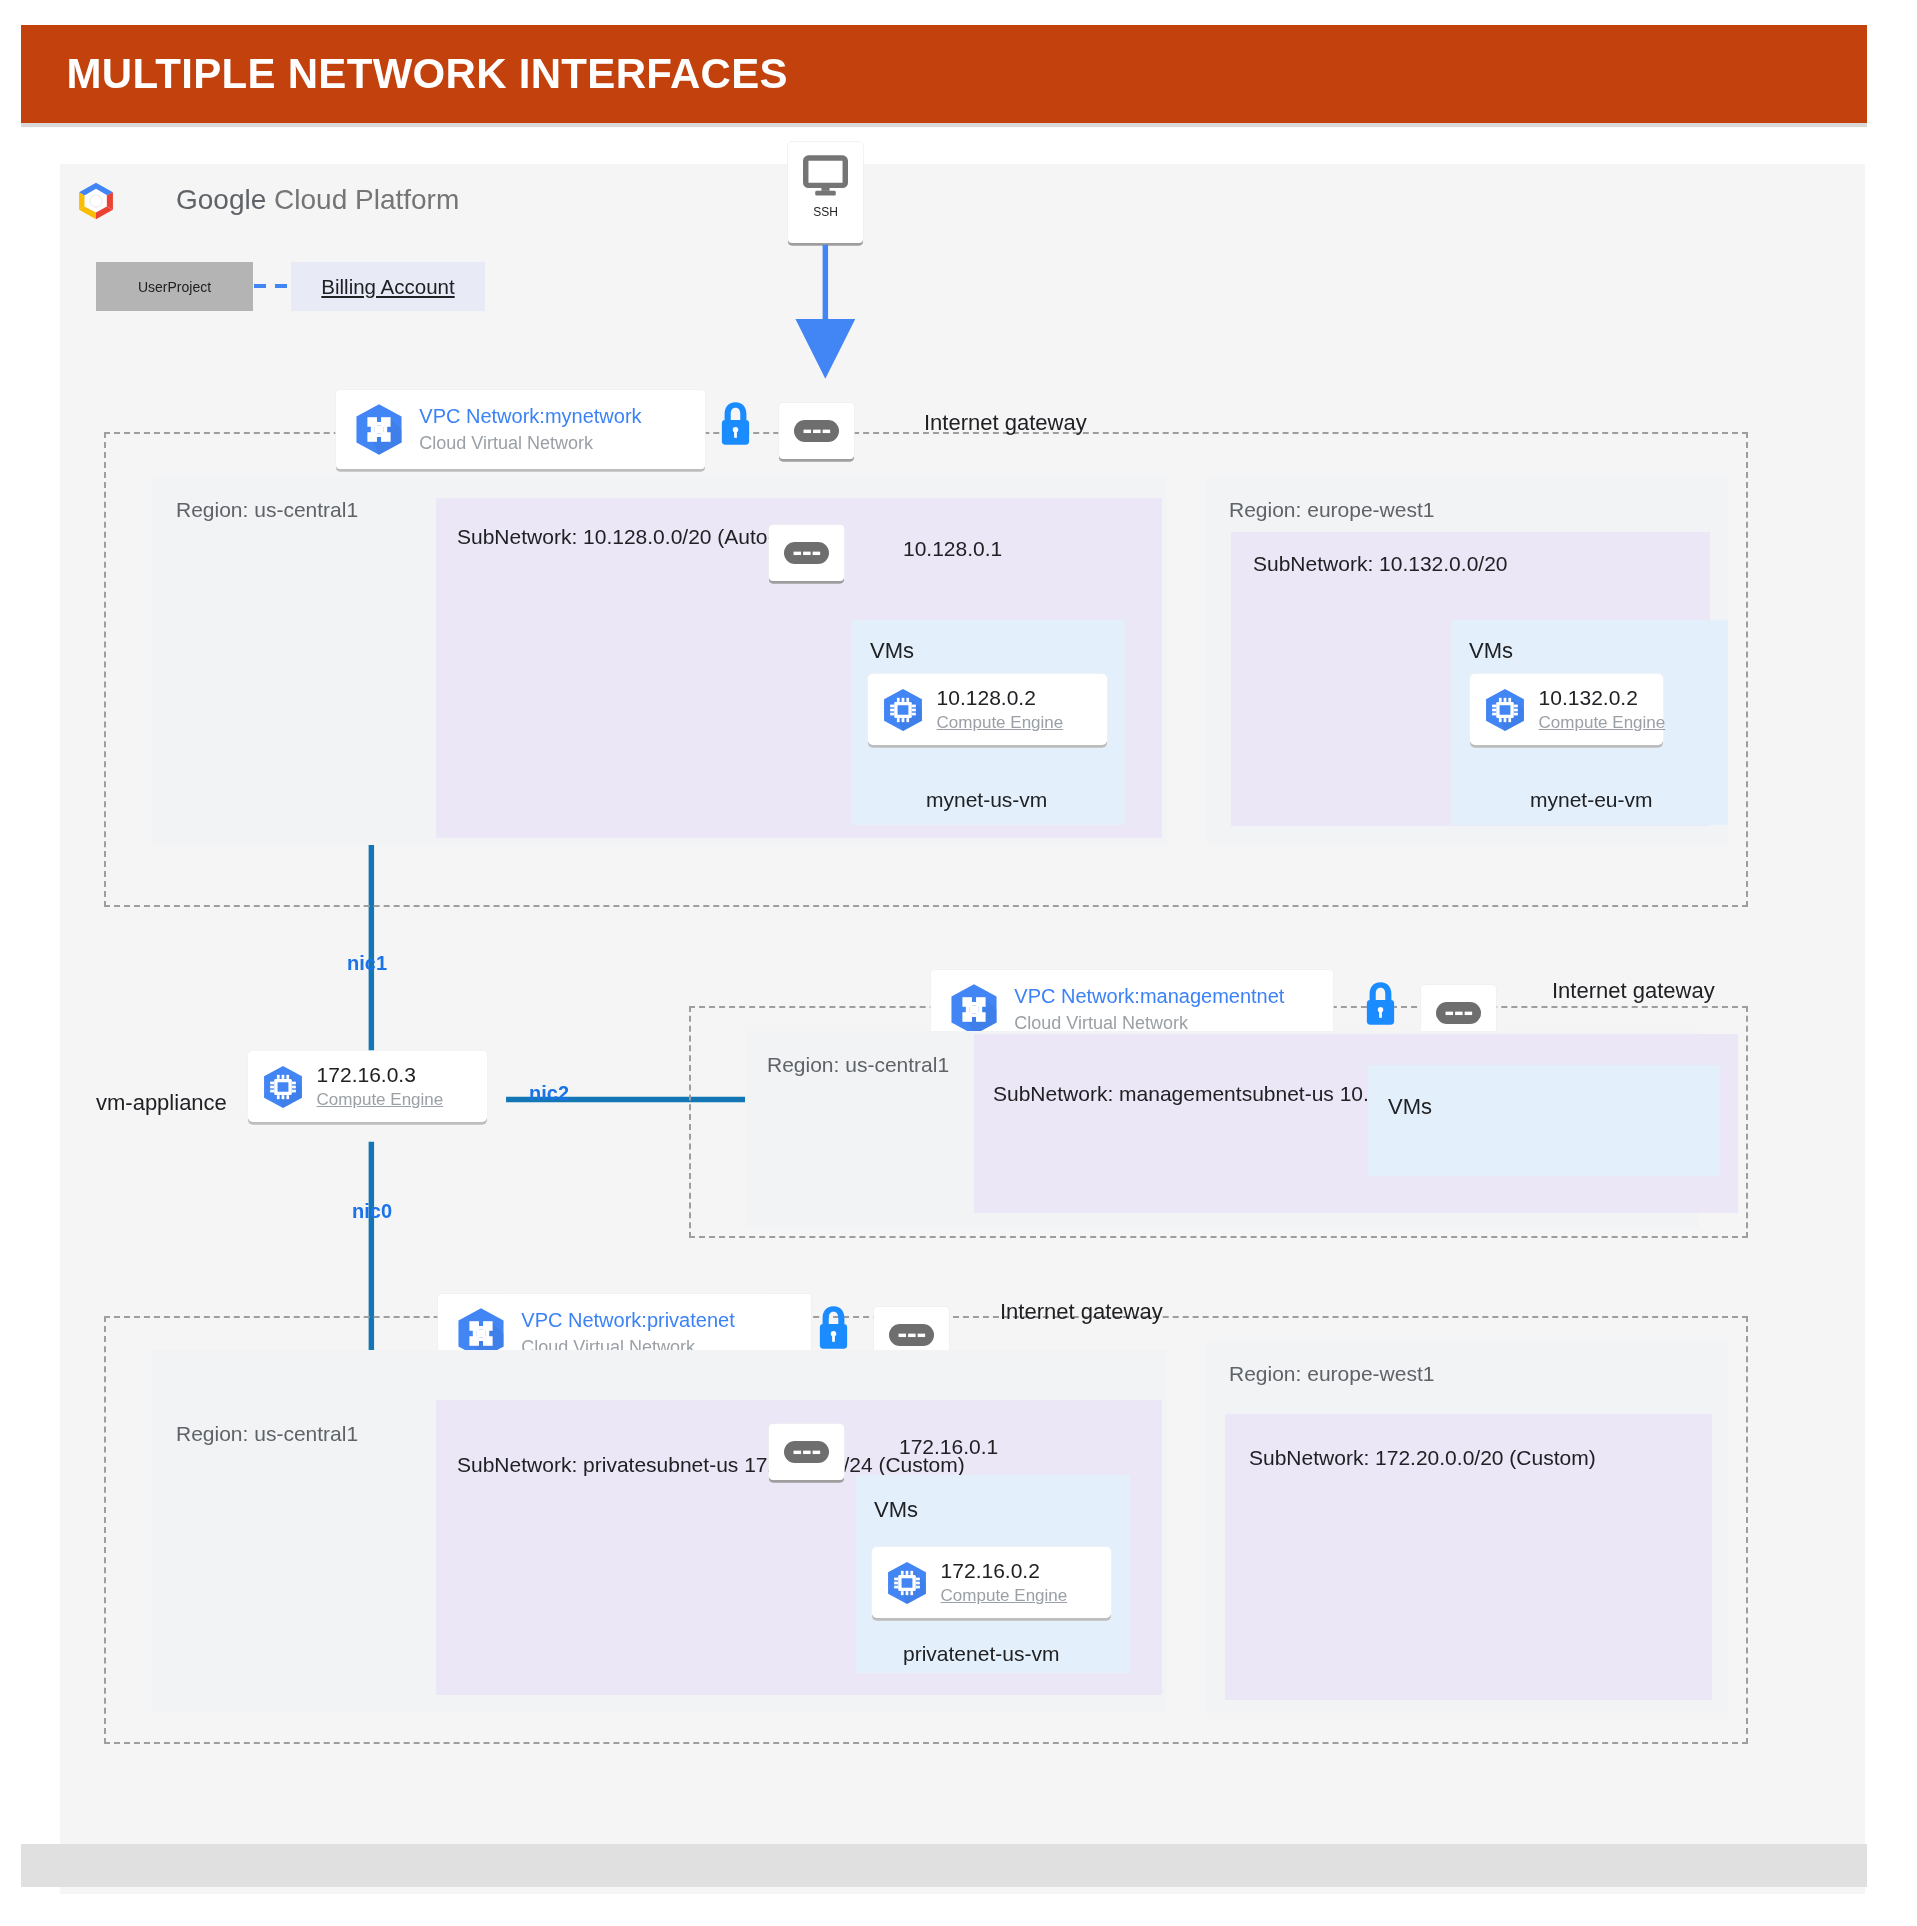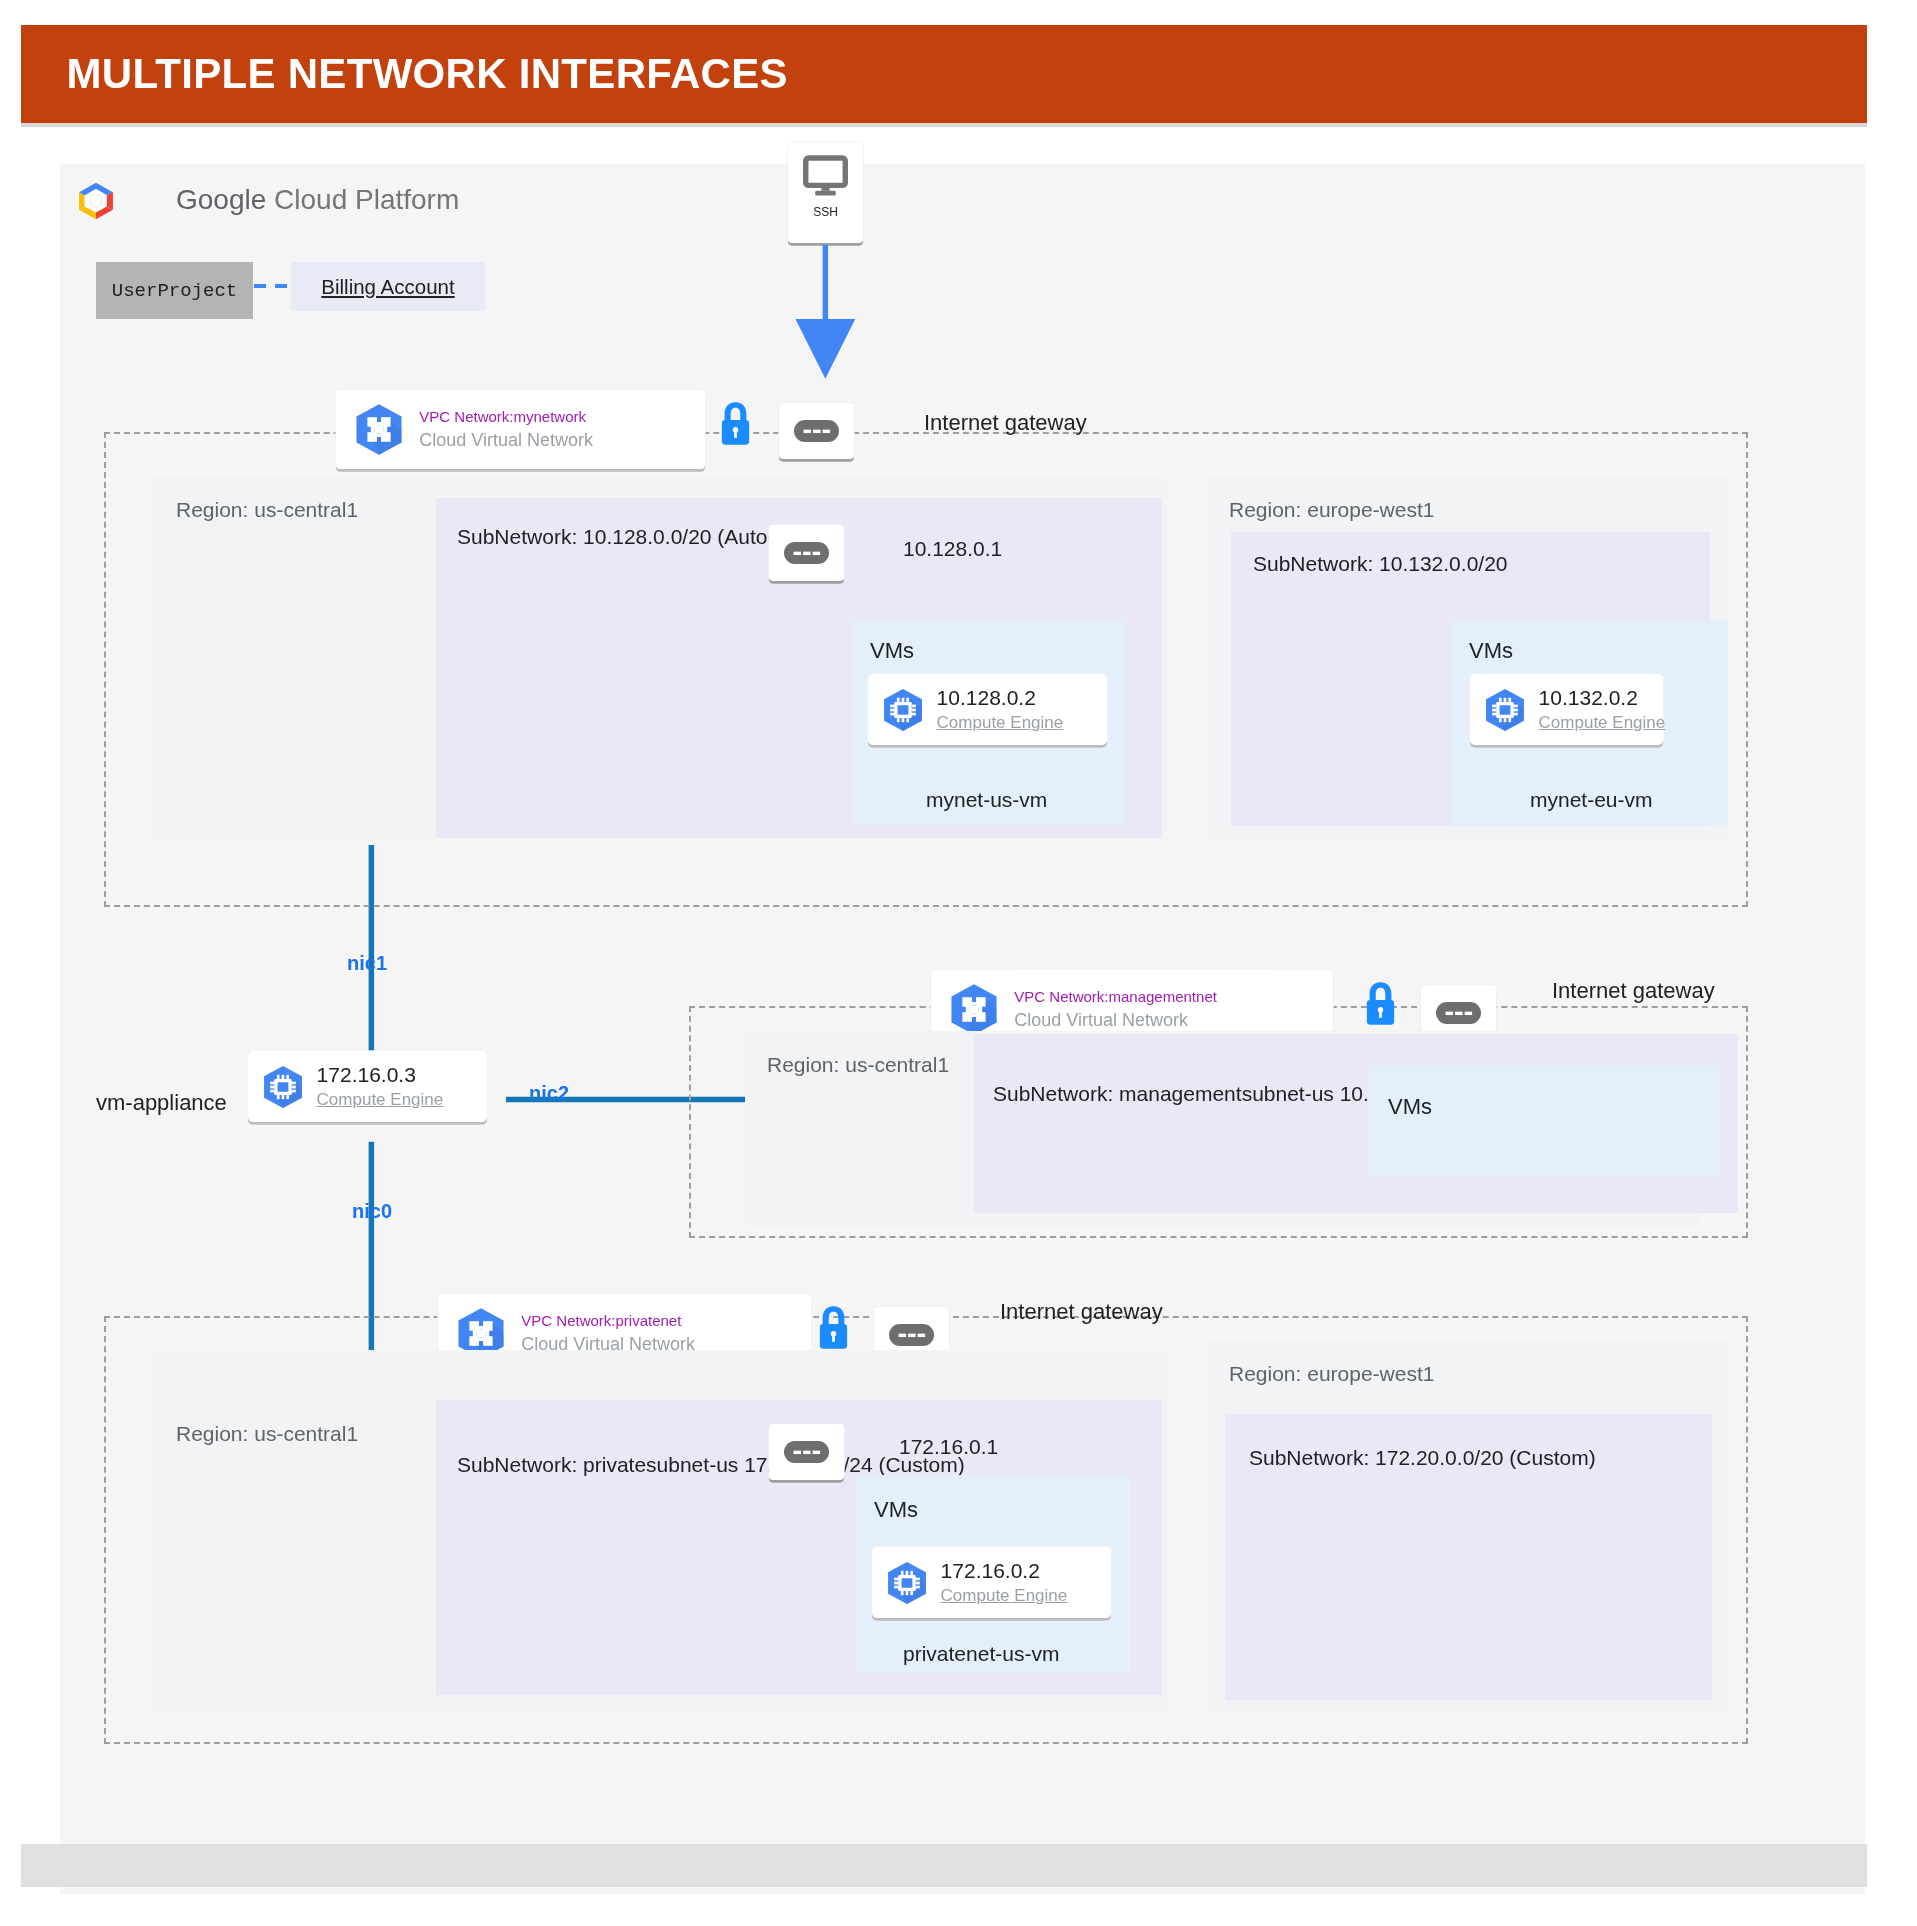--- a/index.html
+++ b/index.html
@@ -43,24 +43,24 @@
   .gcp-logo { position: absolute; left: 75px; top: 181px; width: 308px; height: 41px; }
   .gcp-logo-text {
     position: absolute; left: 53px; top: 2.7px;
     font-size: 28px; color: #757575; white-space: nowrap;
   }
   .gcp-logo-text b { font-weight: normal; color: #5f6368; margin-left: 48px; }
 
   
   .box-userproject {
     position: absolute; left: 96px; top: 262px;
-    width: 157px; height: 57px;
+    width: 157px; height: 49px;
     background: #b4b4b4;
     display: flex; align-items: center; justify-content: center;
-    font-size: 19px; color: #202124; font-family: Liberation Mono, monospace;
+    font-size: 14px; color: #202124;
   }
   .box-billing {
     position: absolute; left: 291px; top: 262px;
     width: 194px; height: 49px;
     background: #e8eaf6;
     display: flex; align-items: center; justify-content: center;
     font-size: 20.5px; color: #202124; text-decoration: underline;
   }
   .dash-connector {
     position: absolute; left: 254px; top: 284px;
@@ -84,21 +84,21 @@
   
   .vpc-card {
     position: absolute;
     background: #ffffff;
     border-radius: 4.1px;
     box-shadow: 0 2.7px 0 0 #bdbdbd, 0 0 0 0.7px #f0f0f0;
     display: flex; align-items: center;
   }
   .vpc-card .vpc-icon { margin-left: 15px; }
   .vpc-text { margin-left: 12.3px; }
-  .vpc-title { font-size: 15px; color: #a21caf; white-space: nowrap; }
+  .vpc-title { font-size: 20px; color: #3b82f6; white-space: nowrap; }
   .vpc-sub { font-size: 18px; color: #9aa0a6; margin-top: 4.1px; white-space: nowrap; }
 
   
   .vm-card {
     position: absolute;
     background: #ffffff;
     border-radius: 4.8px;
     box-shadow: 0 2.7px 0 0 #bdbdbd, 0 0 0 0.7px #f2f2f2;
     display: flex; align-items: center;
   }

